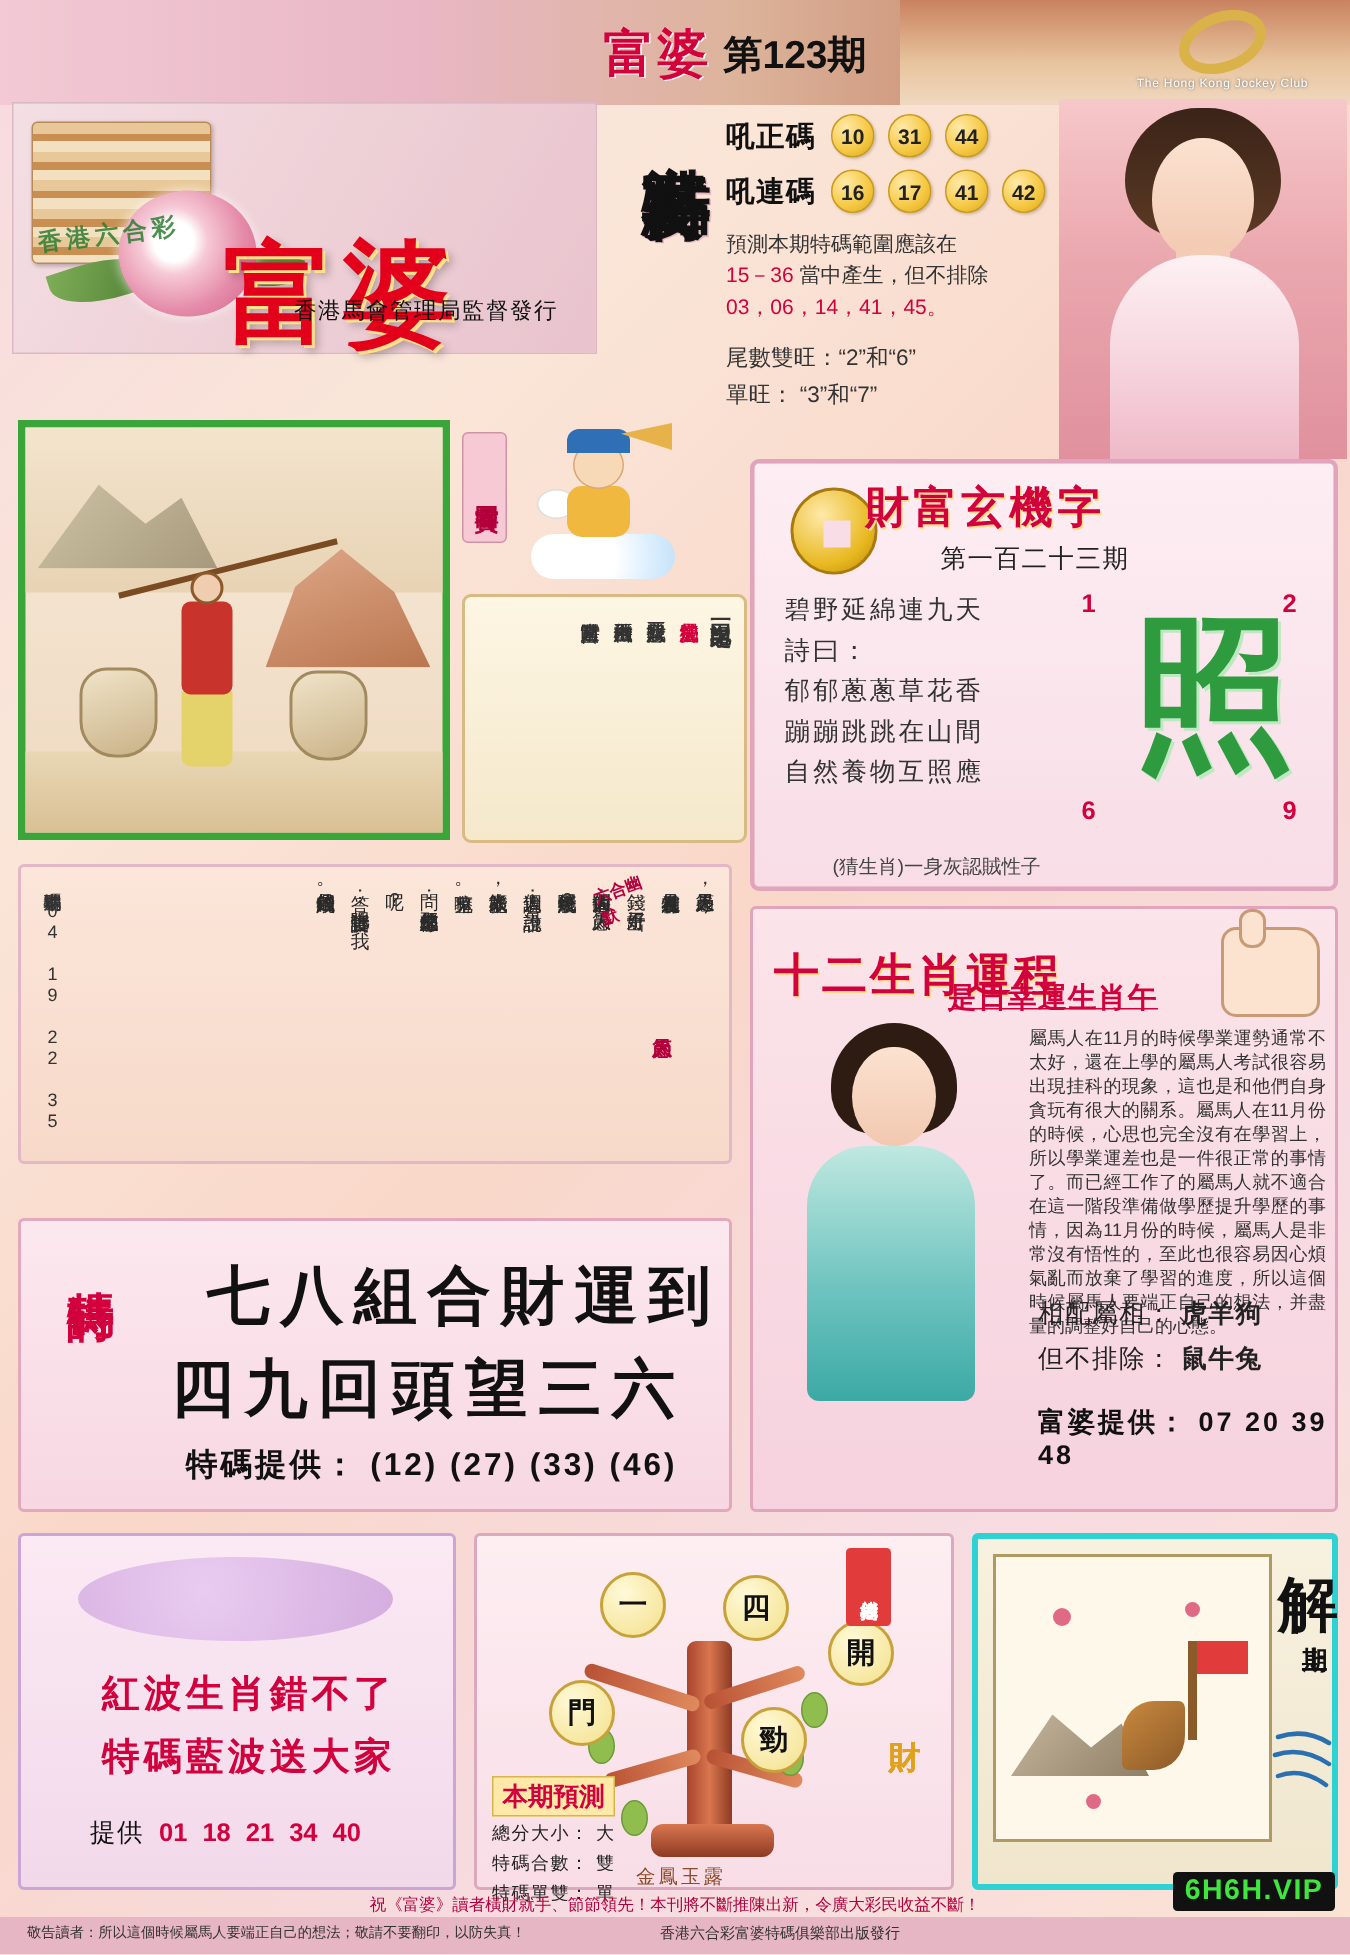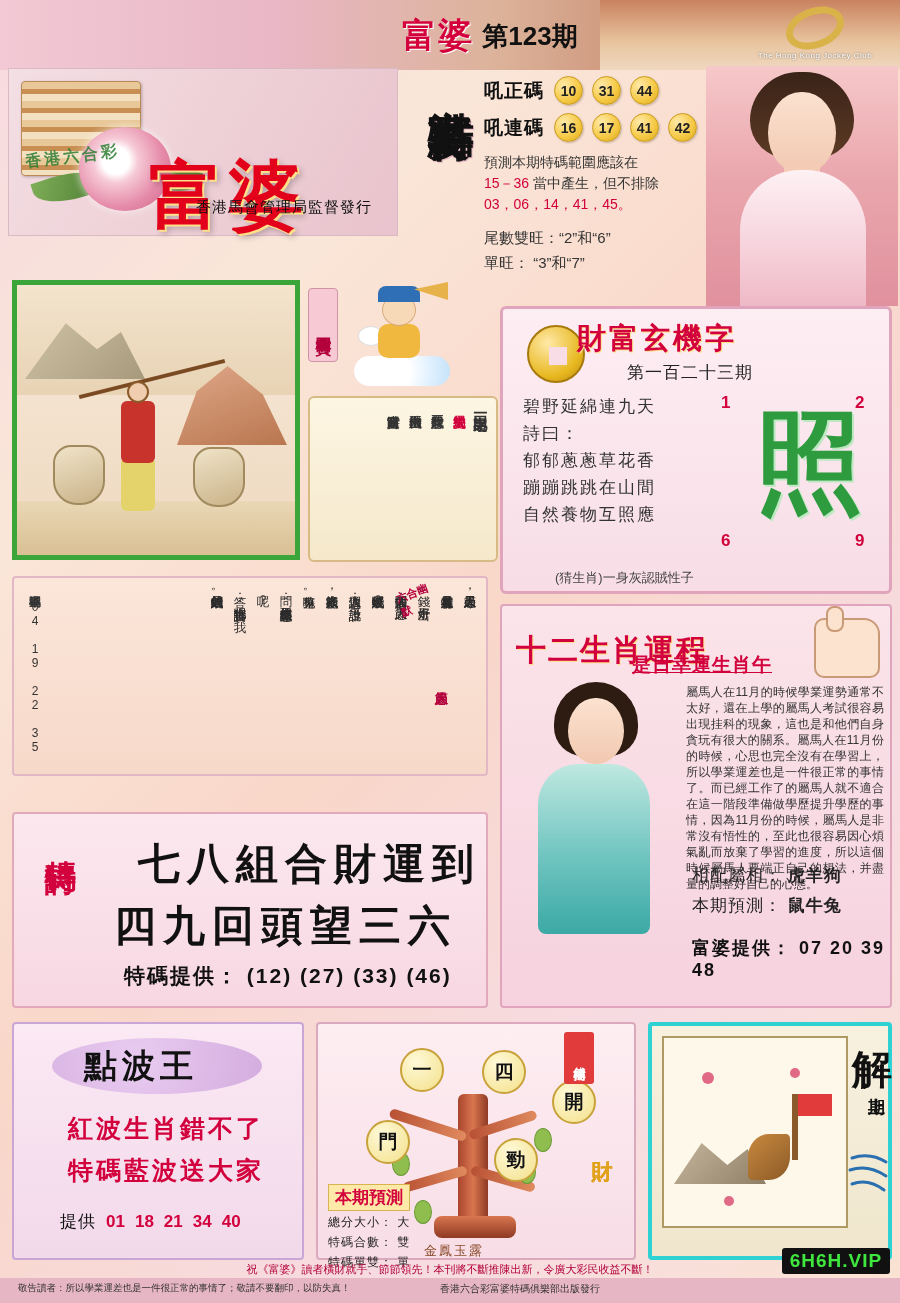--- a/index.html
+++ b/index.html
@@ -374,32 +374,31 @@
     <div class="abs" id="sx-hair"></div>
     <div class="abs" id="sx-face"></div>
     <div class="abs" id="sx-dress"></div>
   </div>
   <div class="abs" id="sx-text">屬馬人在11月的時候學業運勢通常不太好，還在上學的屬馬人考試很容易出現挂科的現象，這也是和他們自身貪玩有很大的關系。屬馬人在11月份的時候，心思也完全沒有在學習上，所以學業運差也是一件很正常的事情了。而已經工作了的屬馬人就不適合在這一階段準備做學歷提升學歷的事情，因為11月份的時候，屬馬人是非常沒有悟性的，至此也很容易因心煩氣亂而放棄了學習的進度，所以這個時候屬馬人要端正自己的想法，并盡量的調整好自己的心態。</div>
   <div class="abs" id="sx-match">
     <span>相配屬相：</span>
     <span style="font-weight:bold">虎羊狗</span>
   </div>
   <div class="abs" id="sx-clash">
-    <span>本期預測：</span>
+    <span>但不排除：</span>
     <span style="font-weight:bold">鼠牛兔</span>
   </div>
   <div class="abs" id="sx-provide">
     <span>富婆提供：</span>
     <span>07  20  39  48</span>
   </div>
 </div>
 
 <div class="abs" id="dbw">
   <div class="abs" id="dbw-oval"></div>
-  <div class="abs" id="dbw-title">點波王</div>
   <div class="abs" id="dbw-l1">紅波生肖錯不了</div>
   <div class="abs" id="dbw-l2">特碼藍波送大家</div>
   <div class="abs" id="dbw-sup">提供</div>
   <div class="abs" id="dbw-nums">
     <span>01</span>
     <span>18</span>
     <span>21</span>
     <span>34</span>
     <span>40</span>
   </div>
@@ -460,14 +459,14 @@
       </svg>
   </div>
 </div>
 
 <div class="abs ctr" id="wm">
   <span>6H6H.VIP</span>
 </div>
 
 <div class="abs" id="foot-wish">祝《富婆》讀者橫財就手、節節領先！本刊將不斷推陳出新，令廣大彩民收益不斷！</div>
 <div class="abs" id="foot-bar"></div>
-<div class="abs" id="foot-l">敬告讀者：所以學業運差也是一件很正常的事情了；敬請不要翻印，以防失真！</div>
+<div class="abs" id="foot-l">敬告讀者：所以這個時候屬馬人要端正自己的想法；敬請不要翻印，以防失真！</div>
 <div class="abs" id="foot-r">香港六合彩富婆特碼俱樂部出版發行</div>
 
 </body></html>

